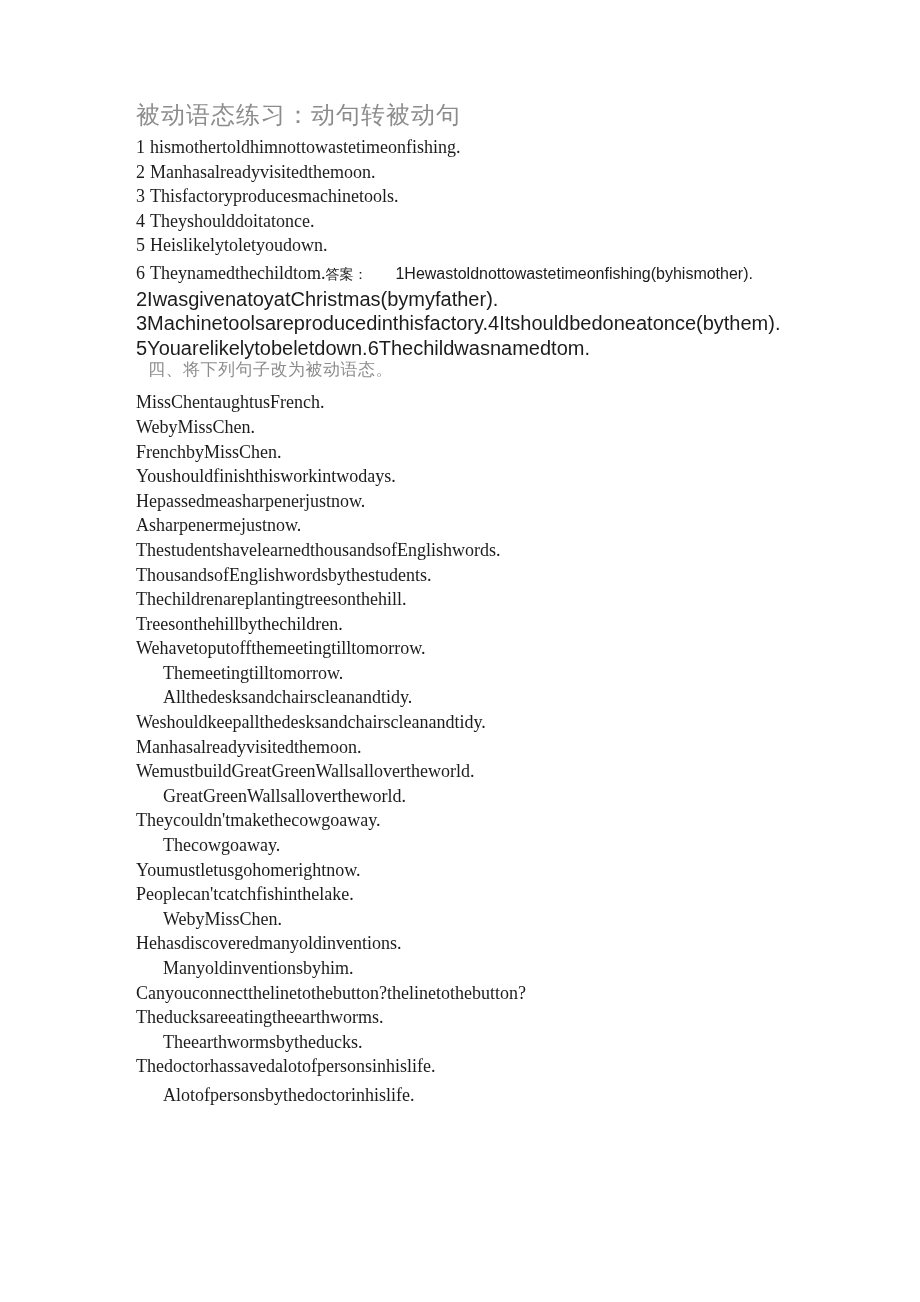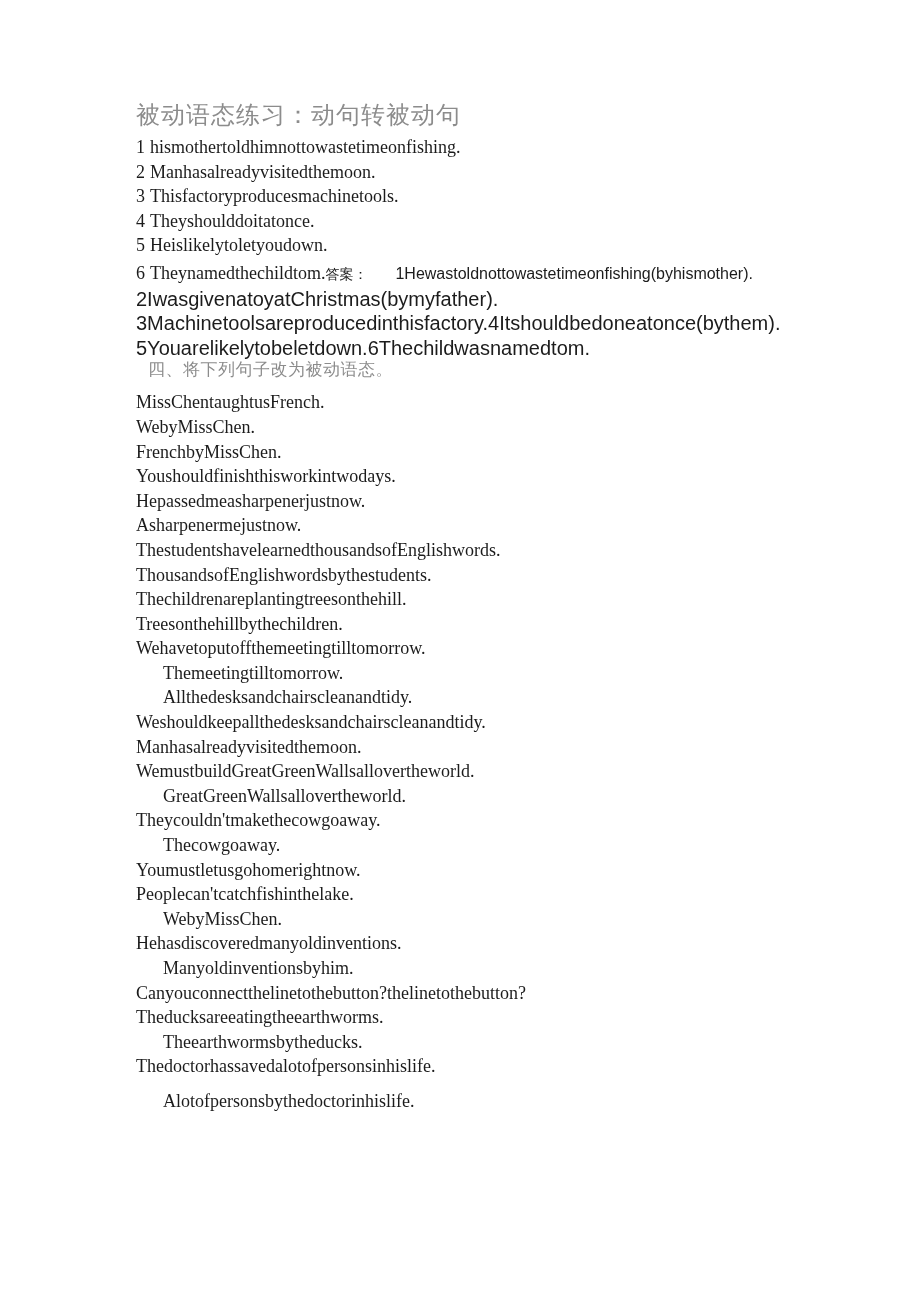--- a/index.html
+++ b/index.html
@@ -61,21 +61,21 @@
     color: var(--heading-color, #8c8c8c);
     font-size: 17px;
     line-height: 24px;
     letter-spacing: 0.5px;
     margin: -2px 0 8px 12px;
   }
   .sentence.indent {
     padding-left: 27px;
   }
   .sentence.gap-top {
-    margin-top: 10px;
+    margin-top: 4px;
   }
 </style>
 </head>
 <body>
 
 <div class="page">
 
   <h1 class="doc-title">被动语态练习：动句转被动句</h1>
 
   <div>

